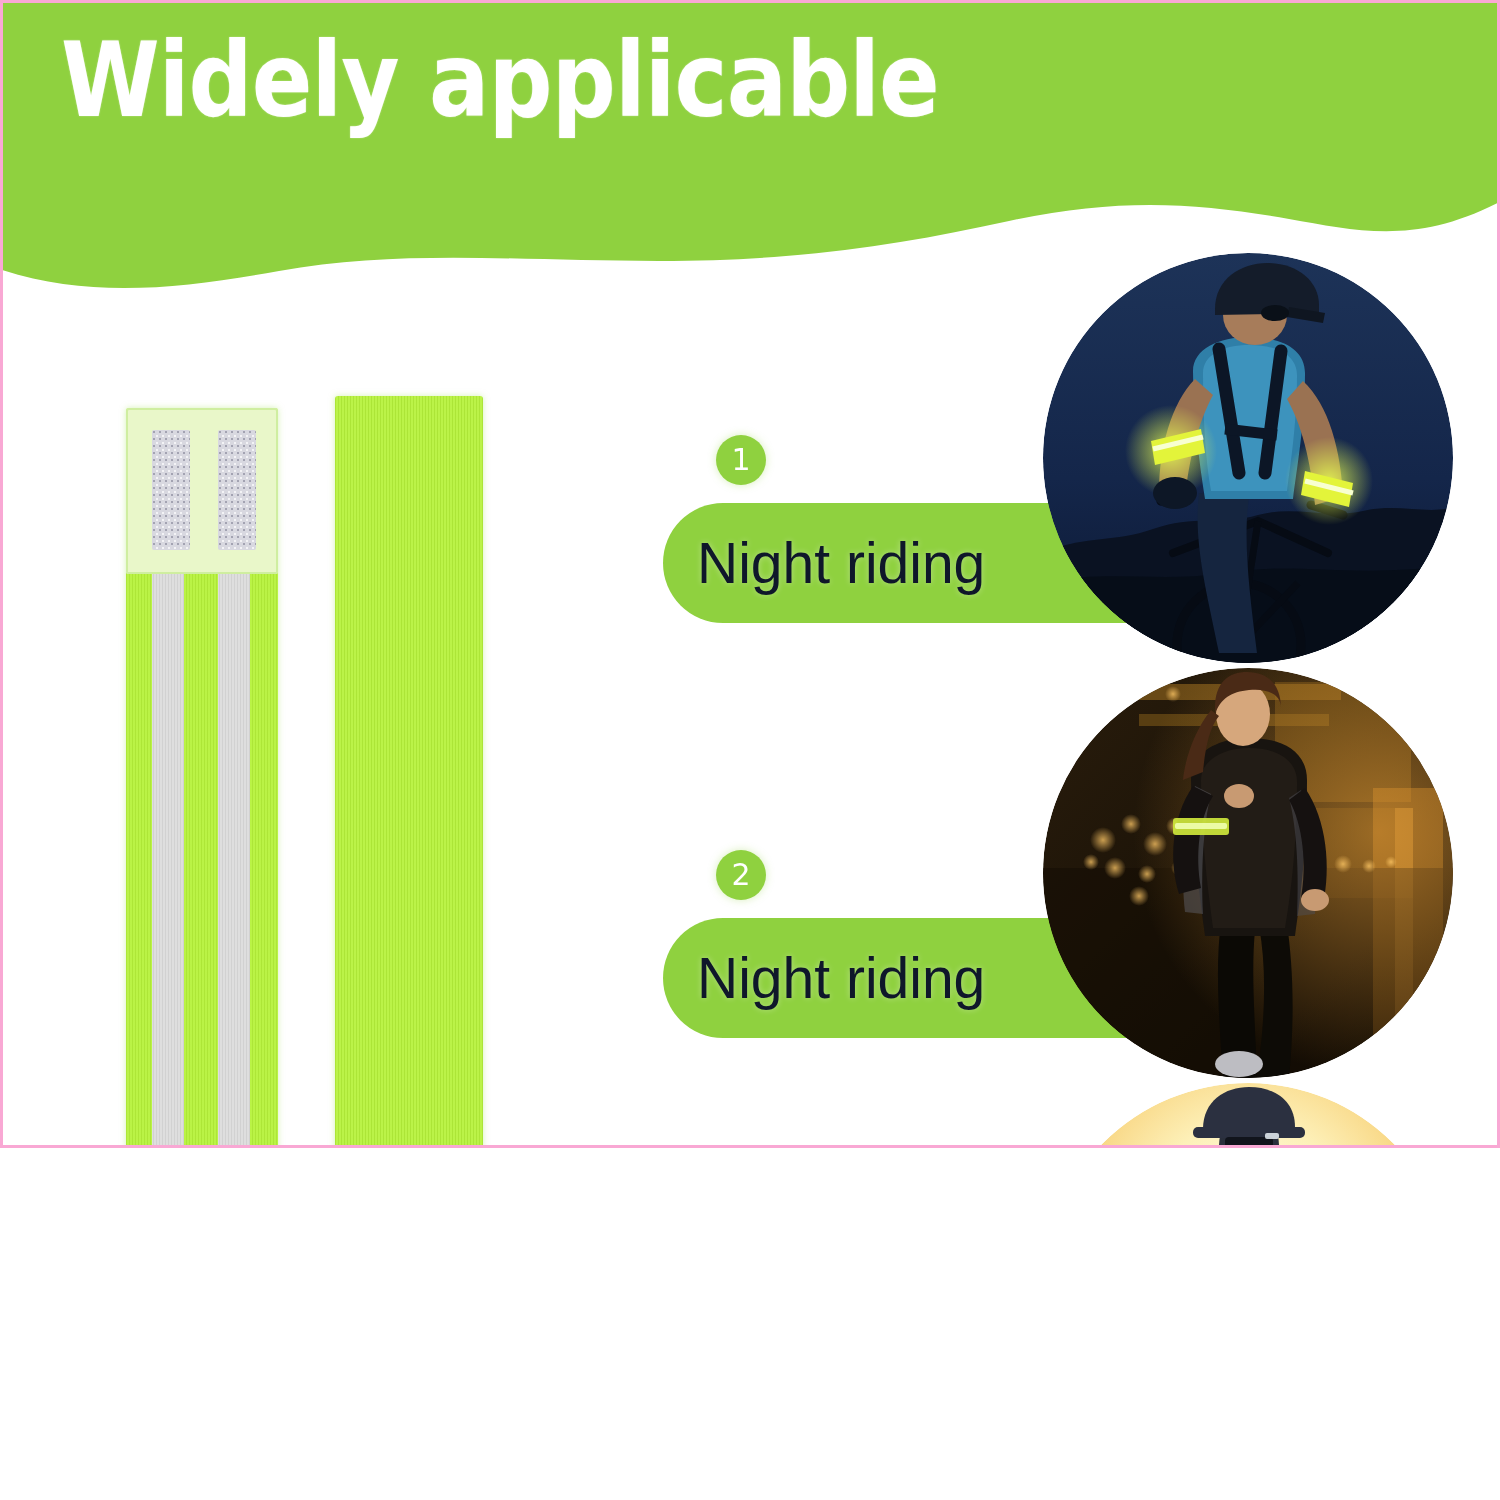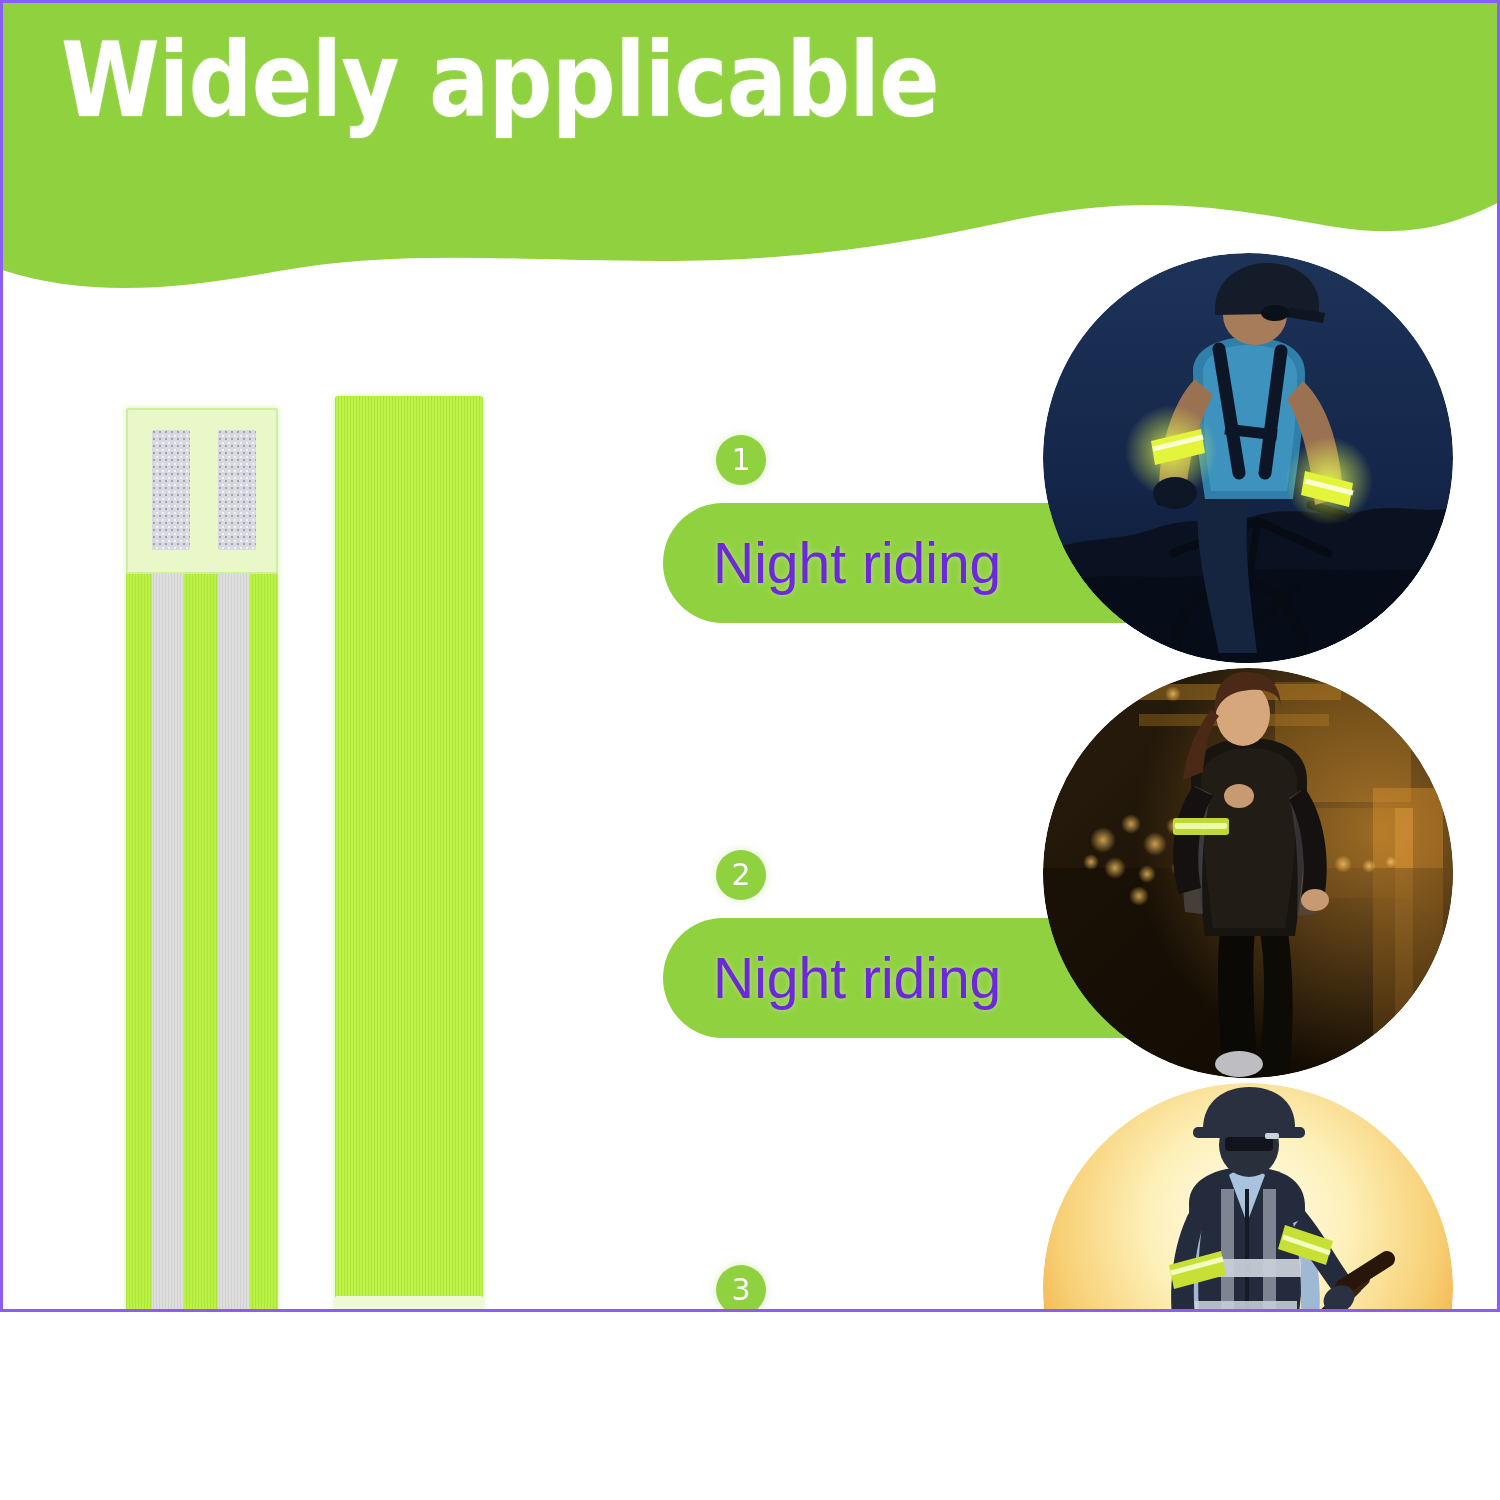--- a/index.html
+++ b/index.html
@@ -4,24 +4,24 @@
 <style>
   html,body{margin:0;padding:0;}
   body{
     width:1500px;height:1500px;
     background:#ffffff;
     font-family:"Liberation Sans", sans-serif;
     overflow:hidden;
   }
   #page{
     position:relative;
-    width:1500px;height:1312px;
+    width:1500px;height:1148px;
     background:#ffffff;
     box-sizing:border-box;
-    border:3px solid #8b5cf6;
+    border:3px solid #f9a8d4;
     overflow:hidden;
   }
 
   
   .banner{
     position:absolute;left:-4px;top:-4px;
     width:1510px;height:320px;
     z-index:2;
     pointer-events:none;
   }
@@ -164,22 +164,22 @@
     position:absolute;
     left:660px;top:250px;
     width:470px;height:120px;
     background:#8fd13f;
     border-radius:60px 0 0 60px;
     z-index:2;
     display:flex;
     align-items:center;
   }
   .pill-label{
-    margin-left:50px;
-    color:#6d28d9;
+    margin-left:34px;
+    color:#0f172a;
     font-family:"Liberation Sans", sans-serif;
     font-size:57px;
     line-height:120px;
     white-space:nowrap;
     text-shadow:0 0 6px rgba(255,255,255,.35);
   }
 
   .photo{
     position:absolute;
     left:1040px;top:0px;

